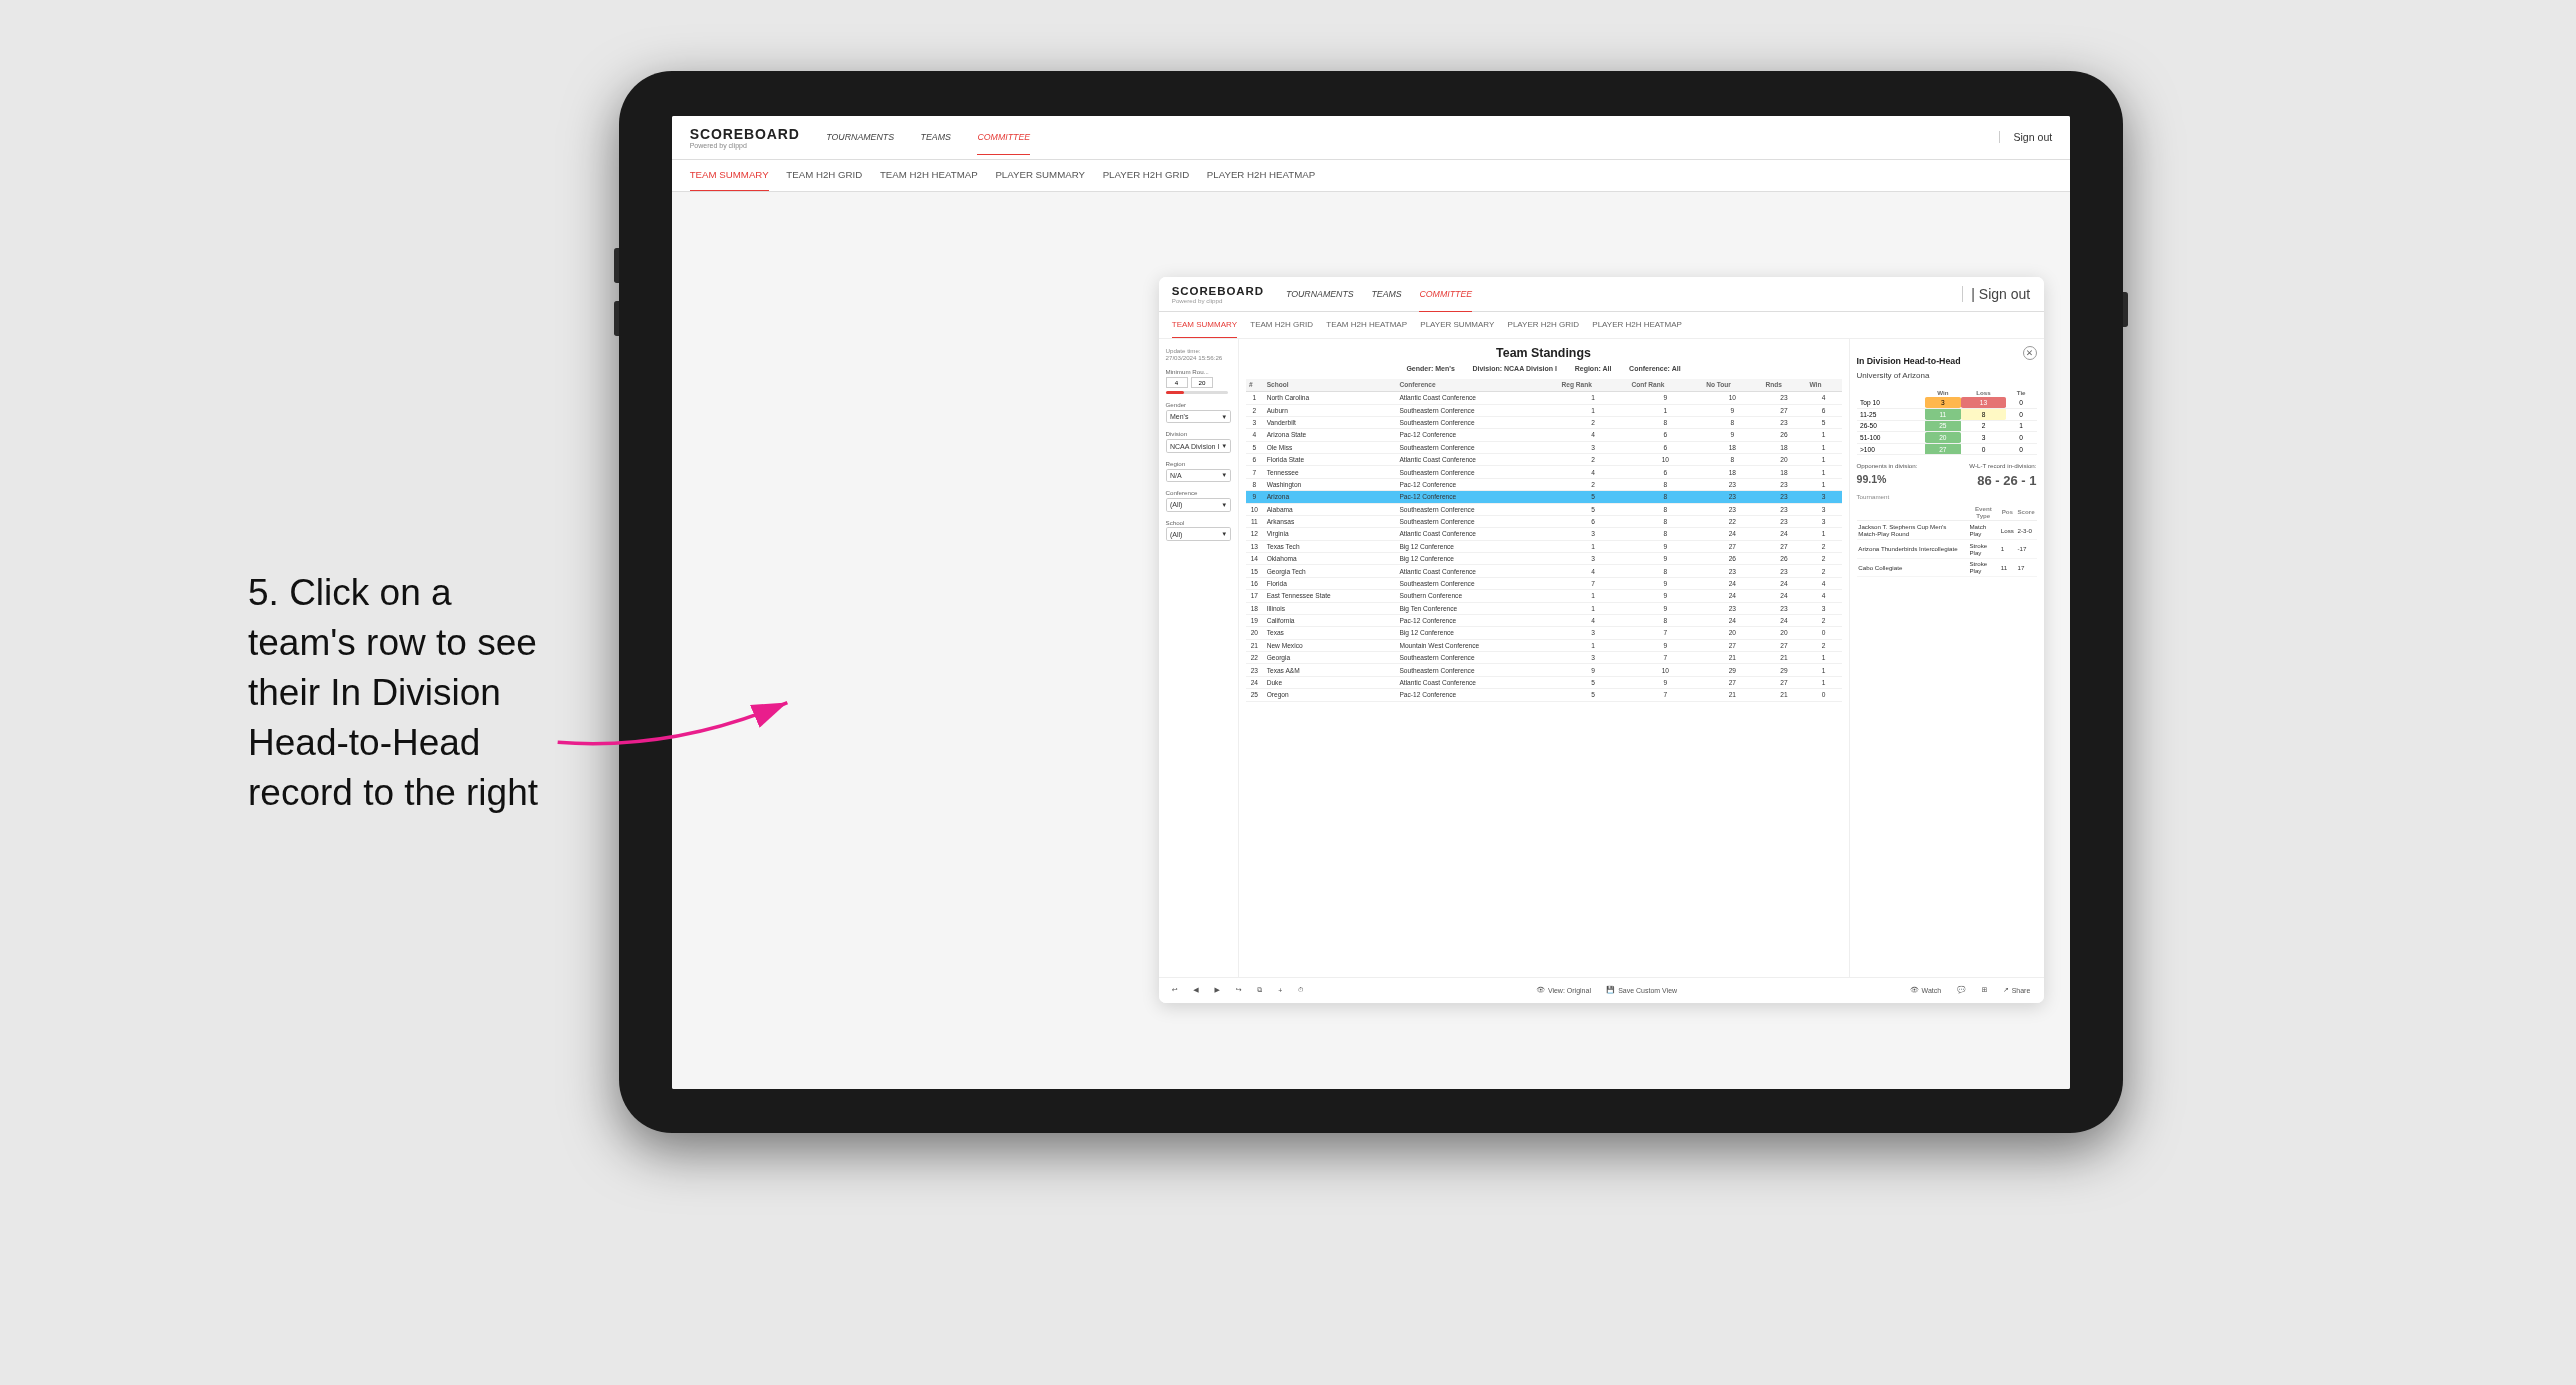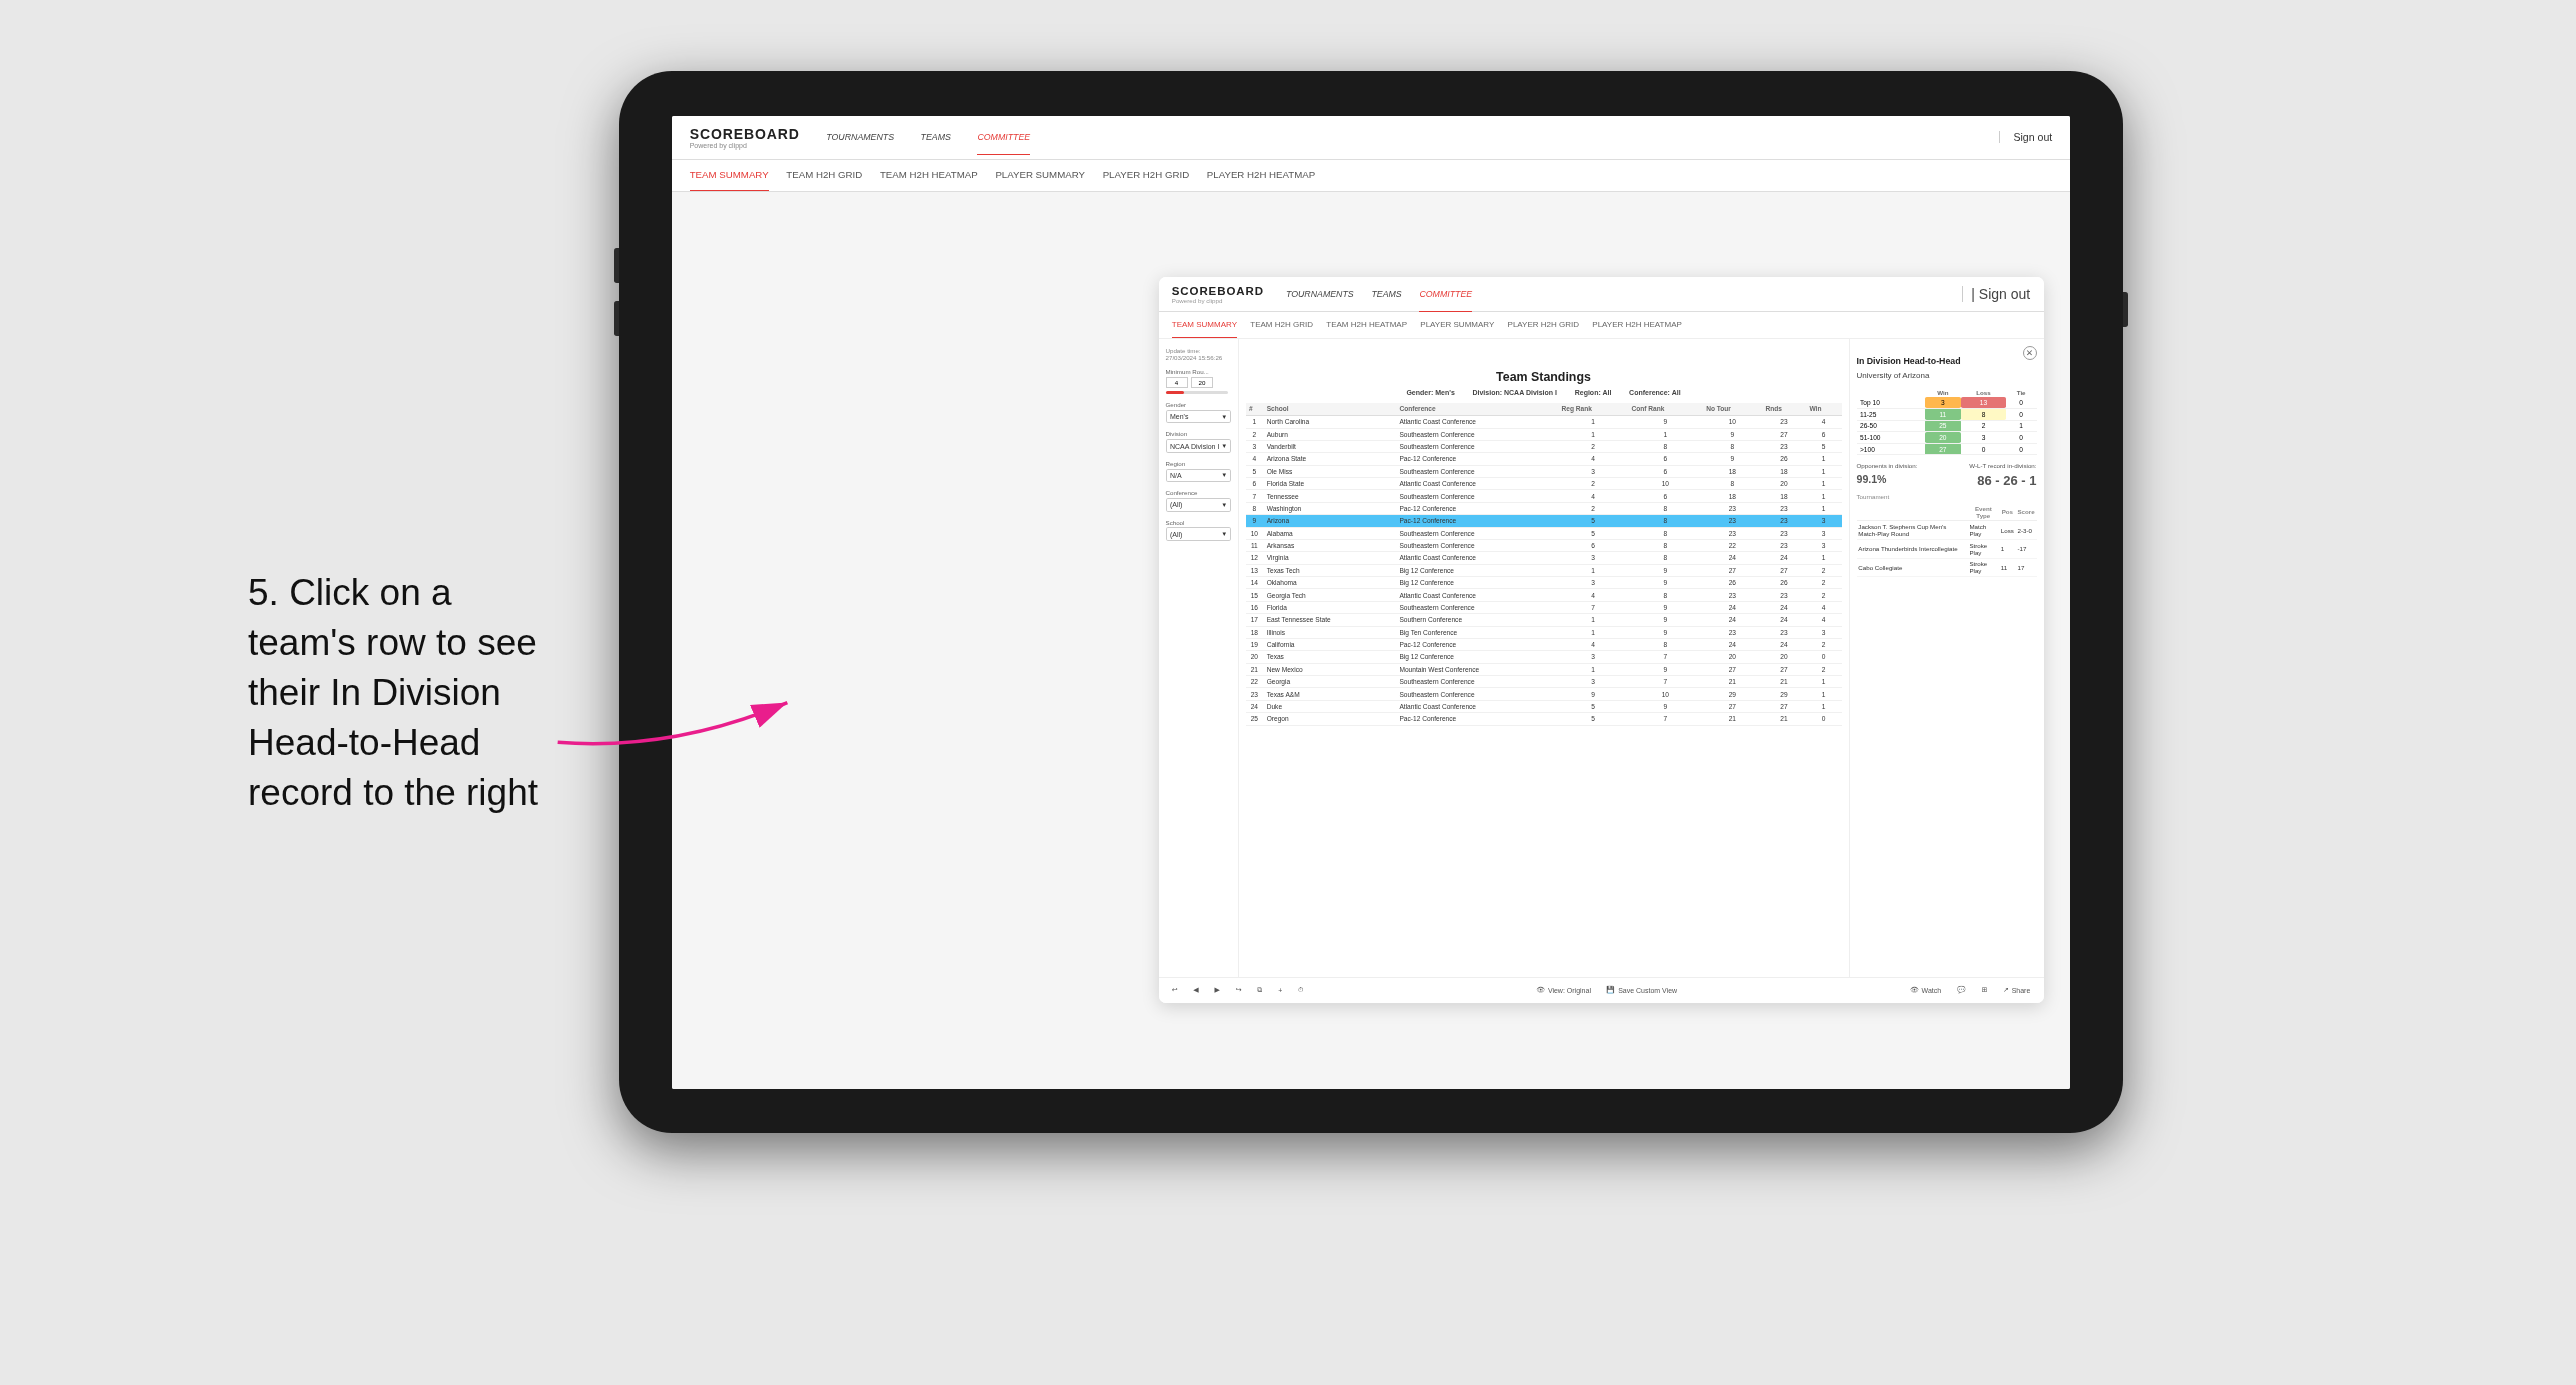--- a/index.html
+++ b/index.html
@@ -287,21 +287,20 @@
       border-radius: 1.8px;
       width: 30%;
     }
 
     
     .sb-main {
       flex: 1;
       padding: 7px;
       overflow-y: auto;
       position: relative;
-      margin-top: 24px;
     }
 
     .standings-title {
       font-size: 12.4px;
       font-weight: bold;
       text-align: center;
       color: #222;
       margin-bottom: 5.3px;
     }
 

